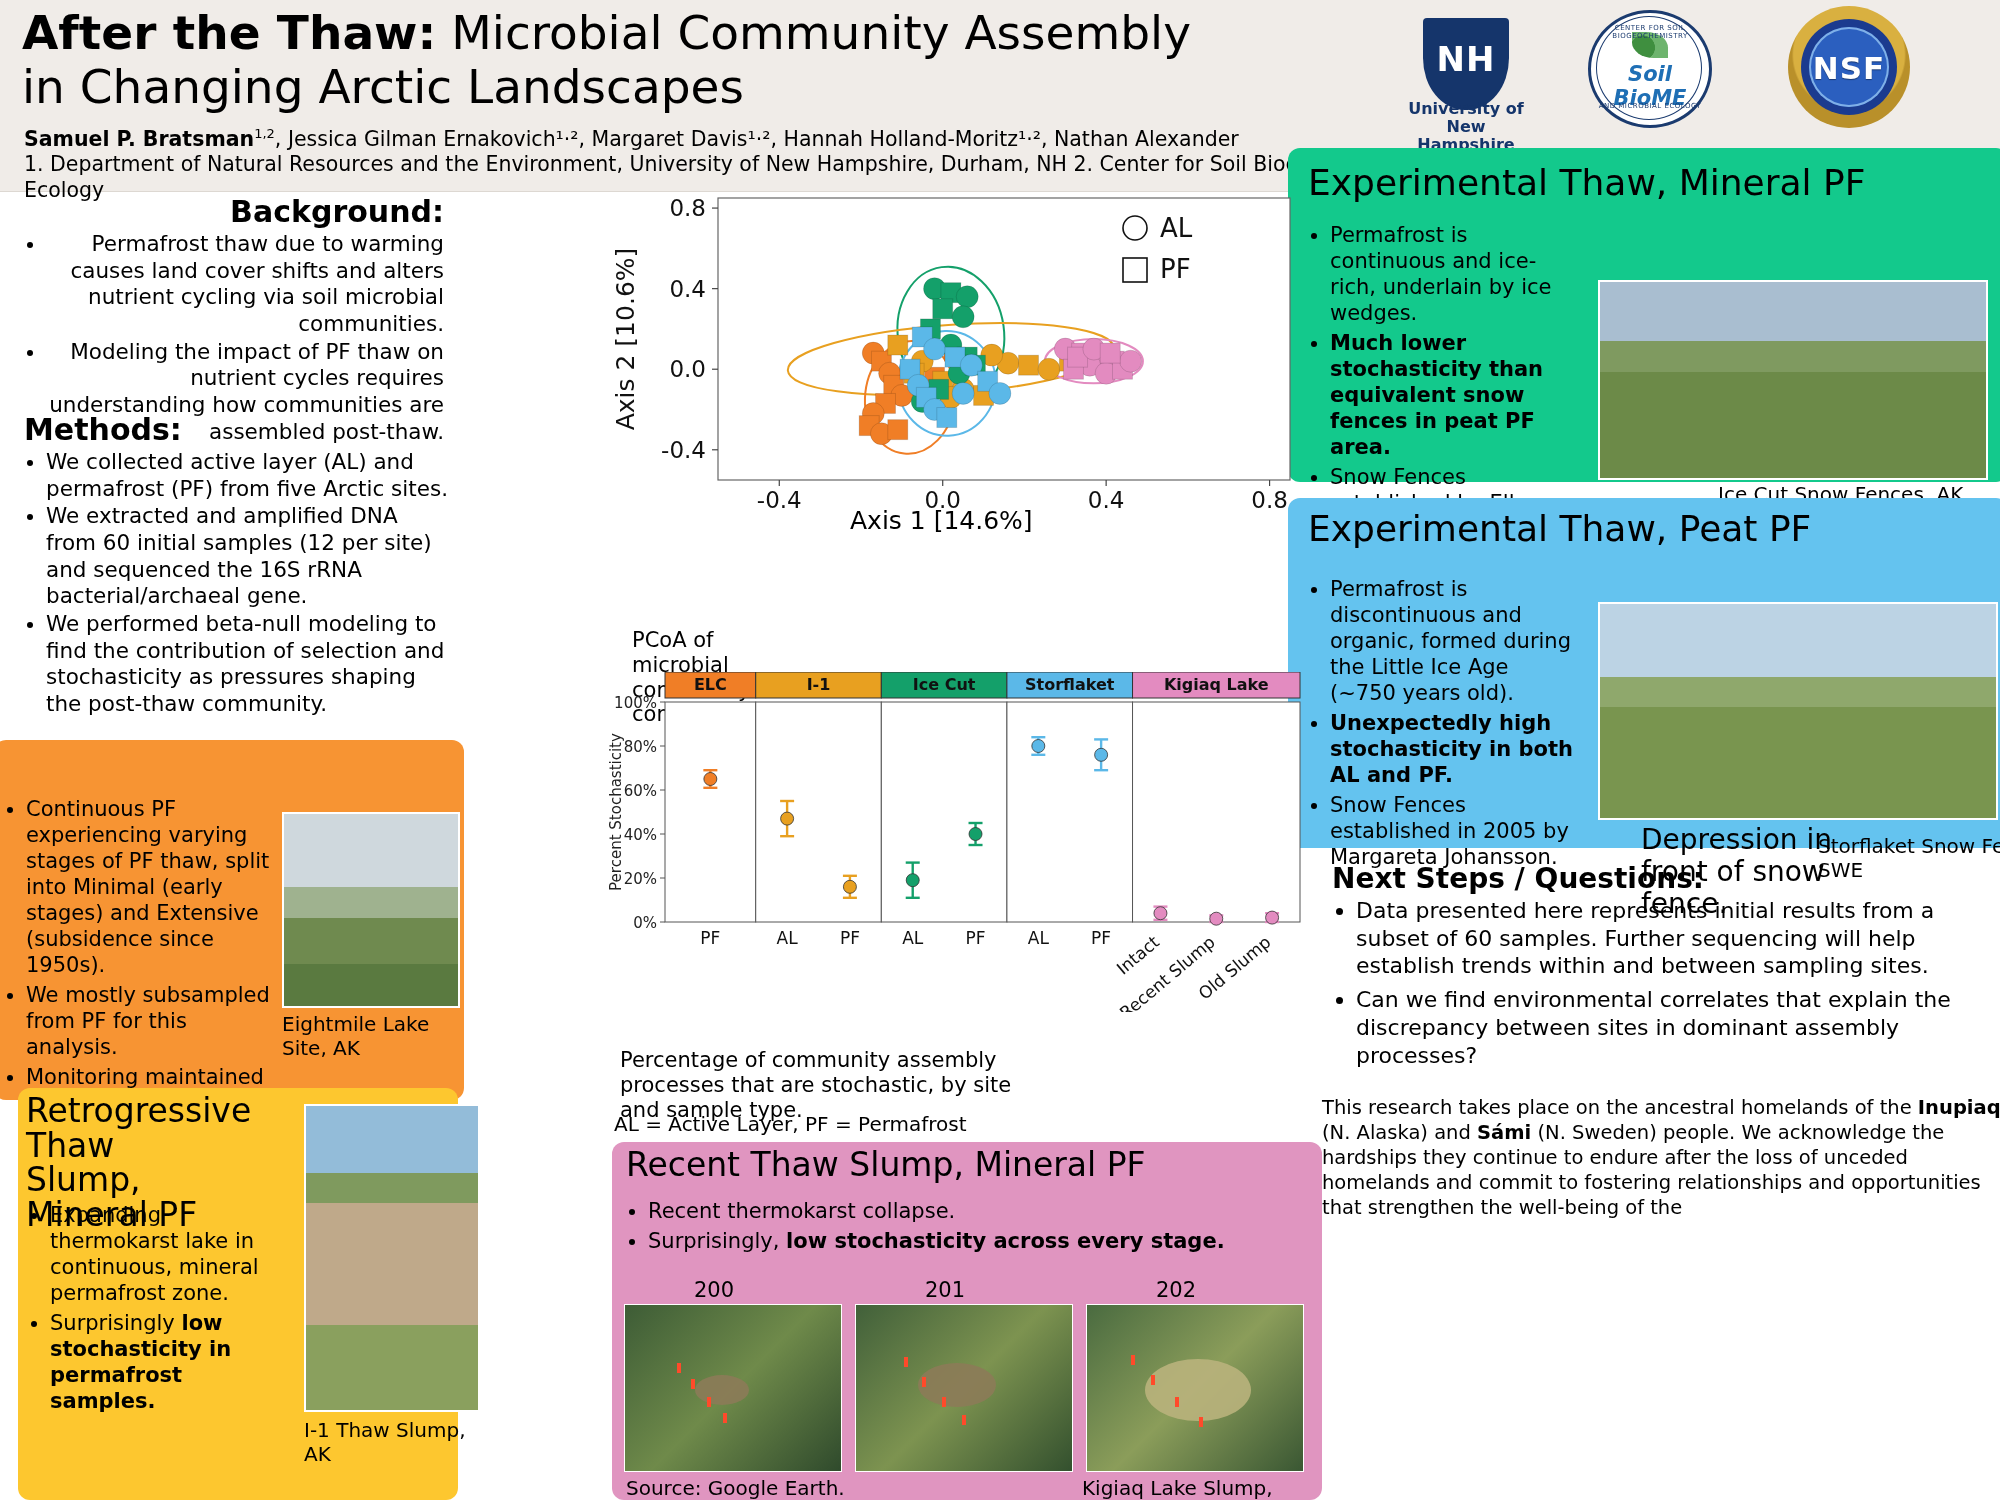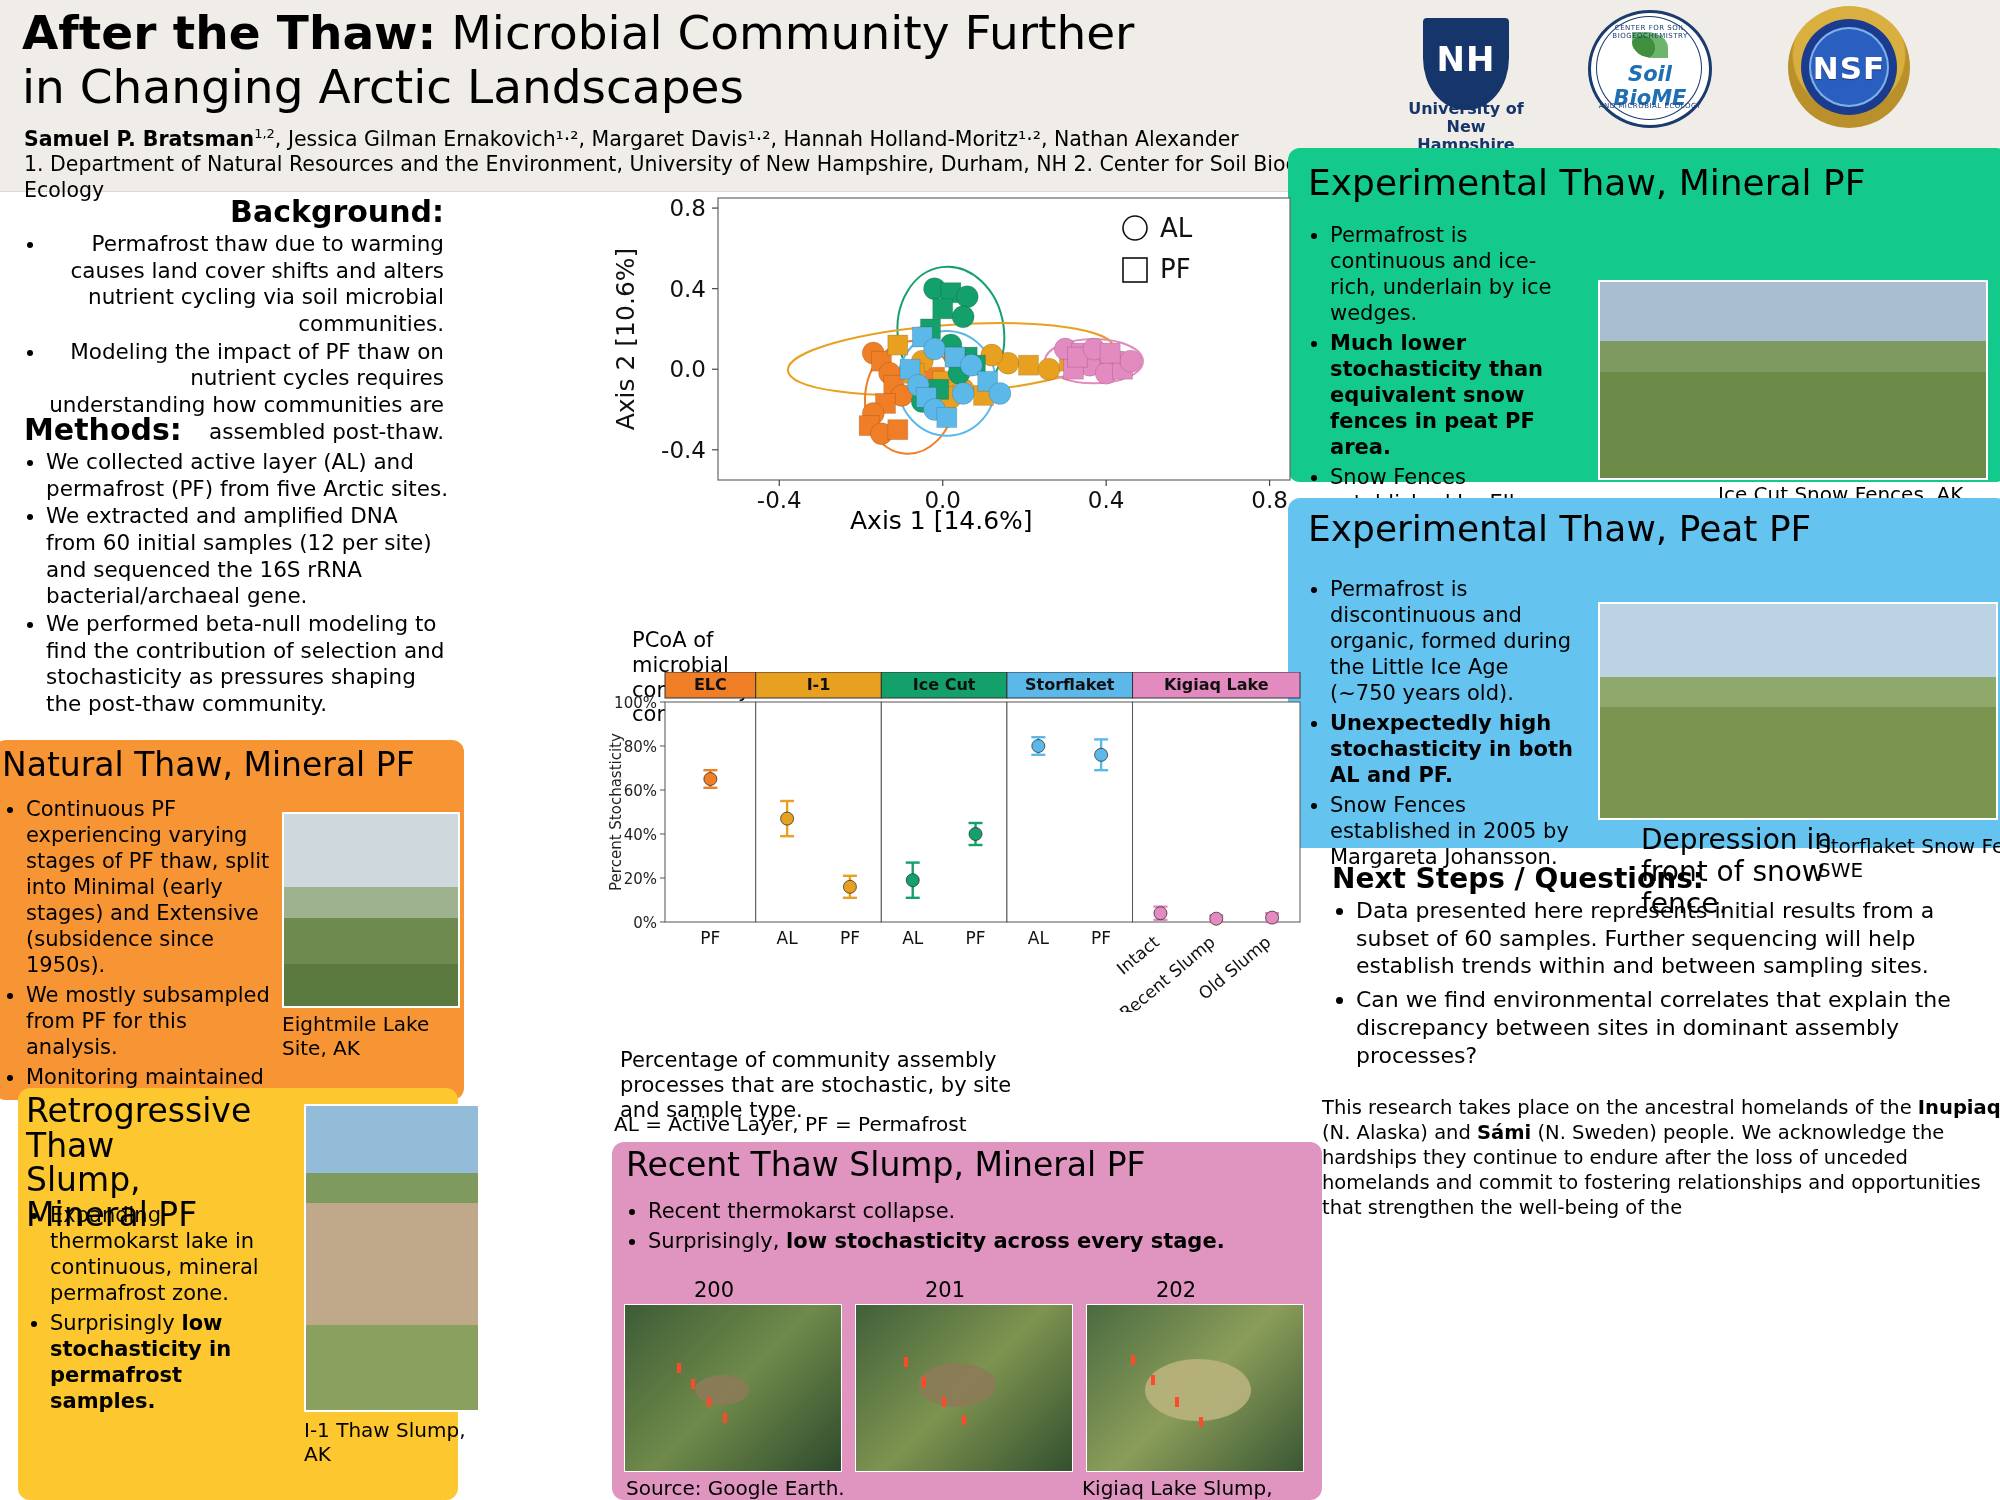--- a/index.html
+++ b/index.html
@@ -151,21 +151,21 @@
   
   #stoch { position:absolute; left:595px; top:672px; width:710px; height:360px; }
   #stoch-caption { position:absolute; left:620px; top:1048px; width:420px; font-size:21px; line-height:1.2; }
   #stoch-legend { position:absolute; left:614px; top:1112px; font-size:20px; }
 </style>
 </head>
 <body>
 
 <div id="header">
   <div id="title-line1">
-    <b>After the Thaw:</b><span> Microbial Community Further</span>
+    <b>After the Thaw:</b><span> Microbial Community Assembly</span>
   </div>
   <div id="title-line2">in Changing Arctic Landscapes</div>
   <div id="authors">
     <b>Samuel P. Bratsman</b><span class="sup">1,2</span><span>, Jessica Gilman Ernakovich¹·², Margaret Davis¹·², Hannah Holland-Moritz¹·², Nathan Alexander</span>
   </div>
   <div id="affil">1. Department of Natural Resources and the Environment, University of New Hampshire, Durham, NH 2. Center for Soil Biogeochemistry and Microbial Ecology</div>
 
   <div id="unh-logo">
     <div id="unh-shield">NH</div>
     <div id="unh-text">University of New Hampshire</div>
@@ -200,21 +200,20 @@
 <div id="methods-block">
   <h2 class="sec">Methods:</h2>
   <ul class="bul">
     <li>We collected active layer  (AL) and permafrost (PF) from five Arctic sites.</li>
     <li>We extracted and amplified DNA from 60 initial samples (12 per site) and sequenced the 16S rRNA bacterial/archaeal gene.</li>
     <li>We performed beta-null modeling to find the contribution of selection and stochasticity as pressures shaping the post-thaw community.</li>
   </ul>
 </div>
 
 <div class="cbox" id="box-natural">
-  <h3>Natural Thaw, Mineral PF</h3>
   <ul>
     <li>Continuous PF experiencing varying stages of PF thaw, split into Minimal (early stages) and Extensive (subsidence since 1950s).</li>
     <li>We mostly subsampled from PF for this analysis.</li>
     <li>Monitoring maintained by Ted Schuur's lab.</li>
   </ul>
   <div id="nat-photo"></div>
   <div id="nat-caption">Eightmile Lake Site, AK</div>
 </div>
 
 <div class="cbox" id="box-retro">

